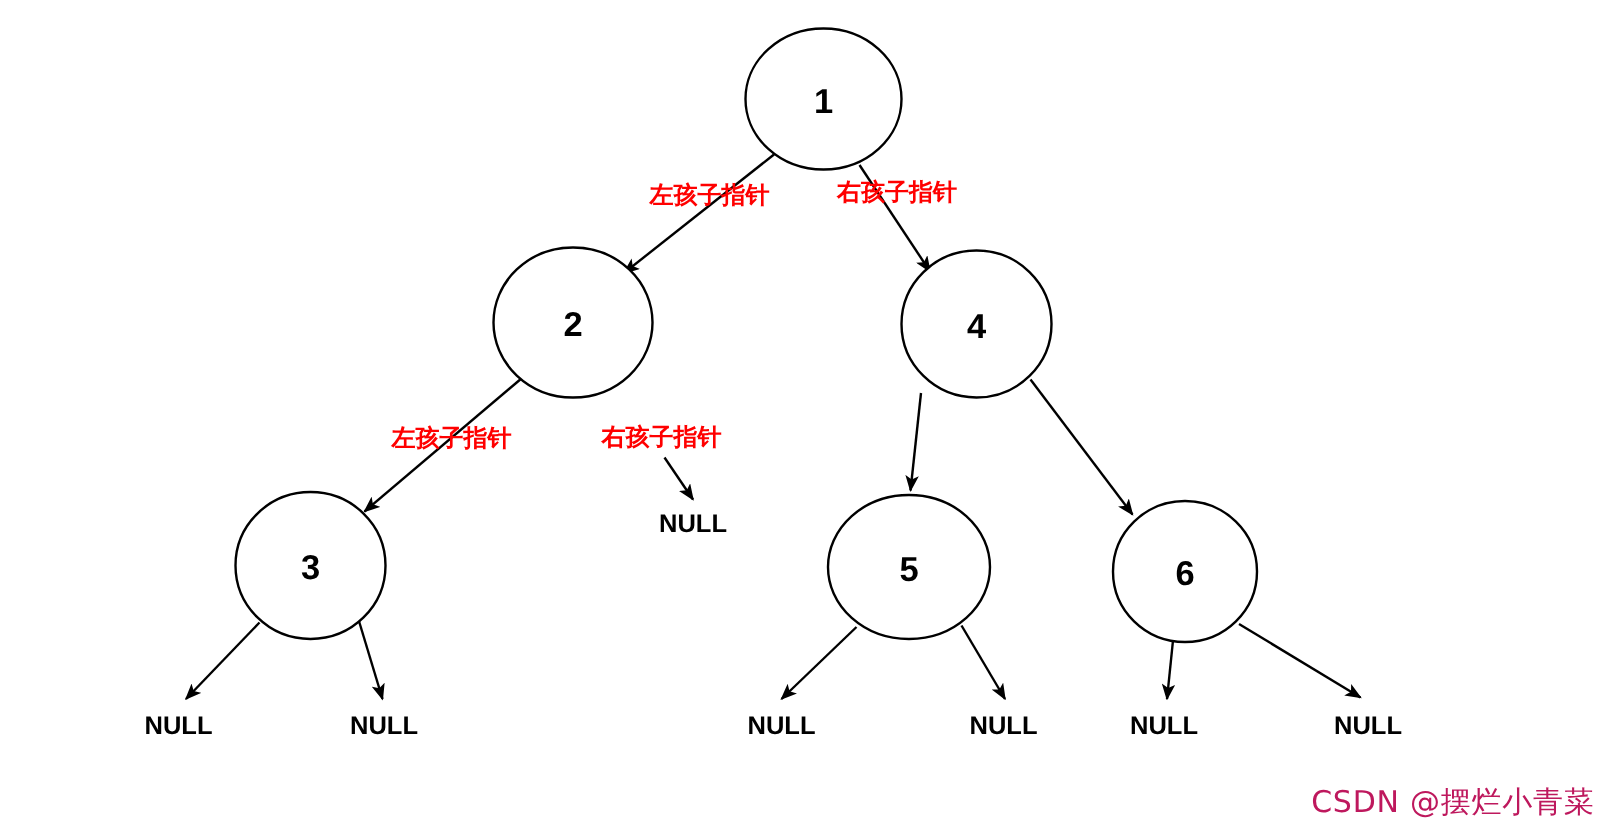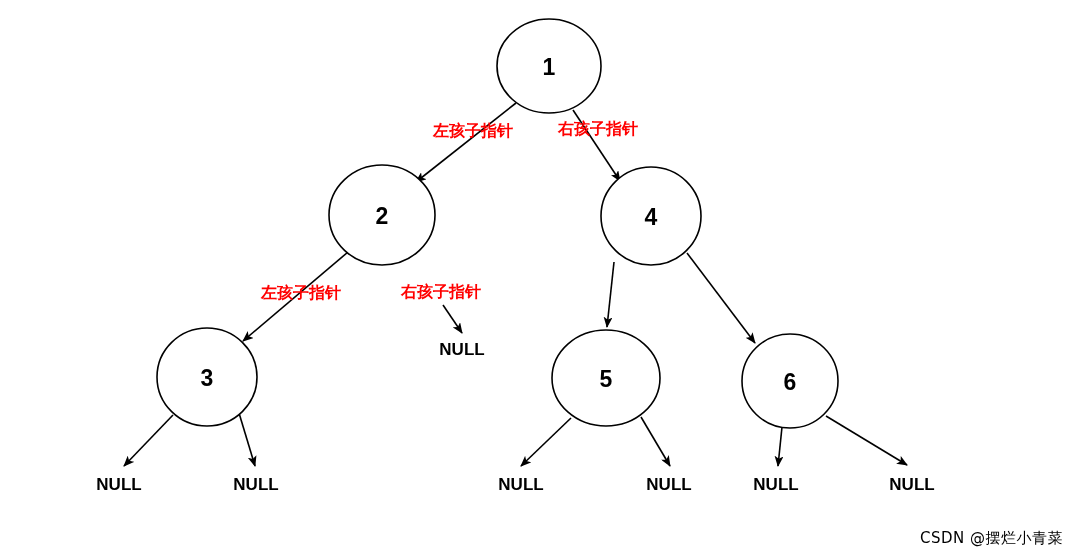--- a/index.html
+++ b/index.html
@@ -56,22 +56,22 @@
     font-weight: bold;
     fill: #ff0000;
     text-anchor: middle;
     dominant-baseline: central;
   }
   .watermark {
     position: absolute;
     right: 16px;
     bottom: 12px;
     font-family: "DejaVu Sans", "Liberation Sans", sans-serif;
-    font-size: 15px;
-    color: #000000;
+    font-size: 20px;
+    color: #be185d;
     letter-spacing: 0.5px;
     white-space: nowrap;
     user-select: none;
   }
 </style>
 </head>
 <body>
 
 <div id="canvas">
 

